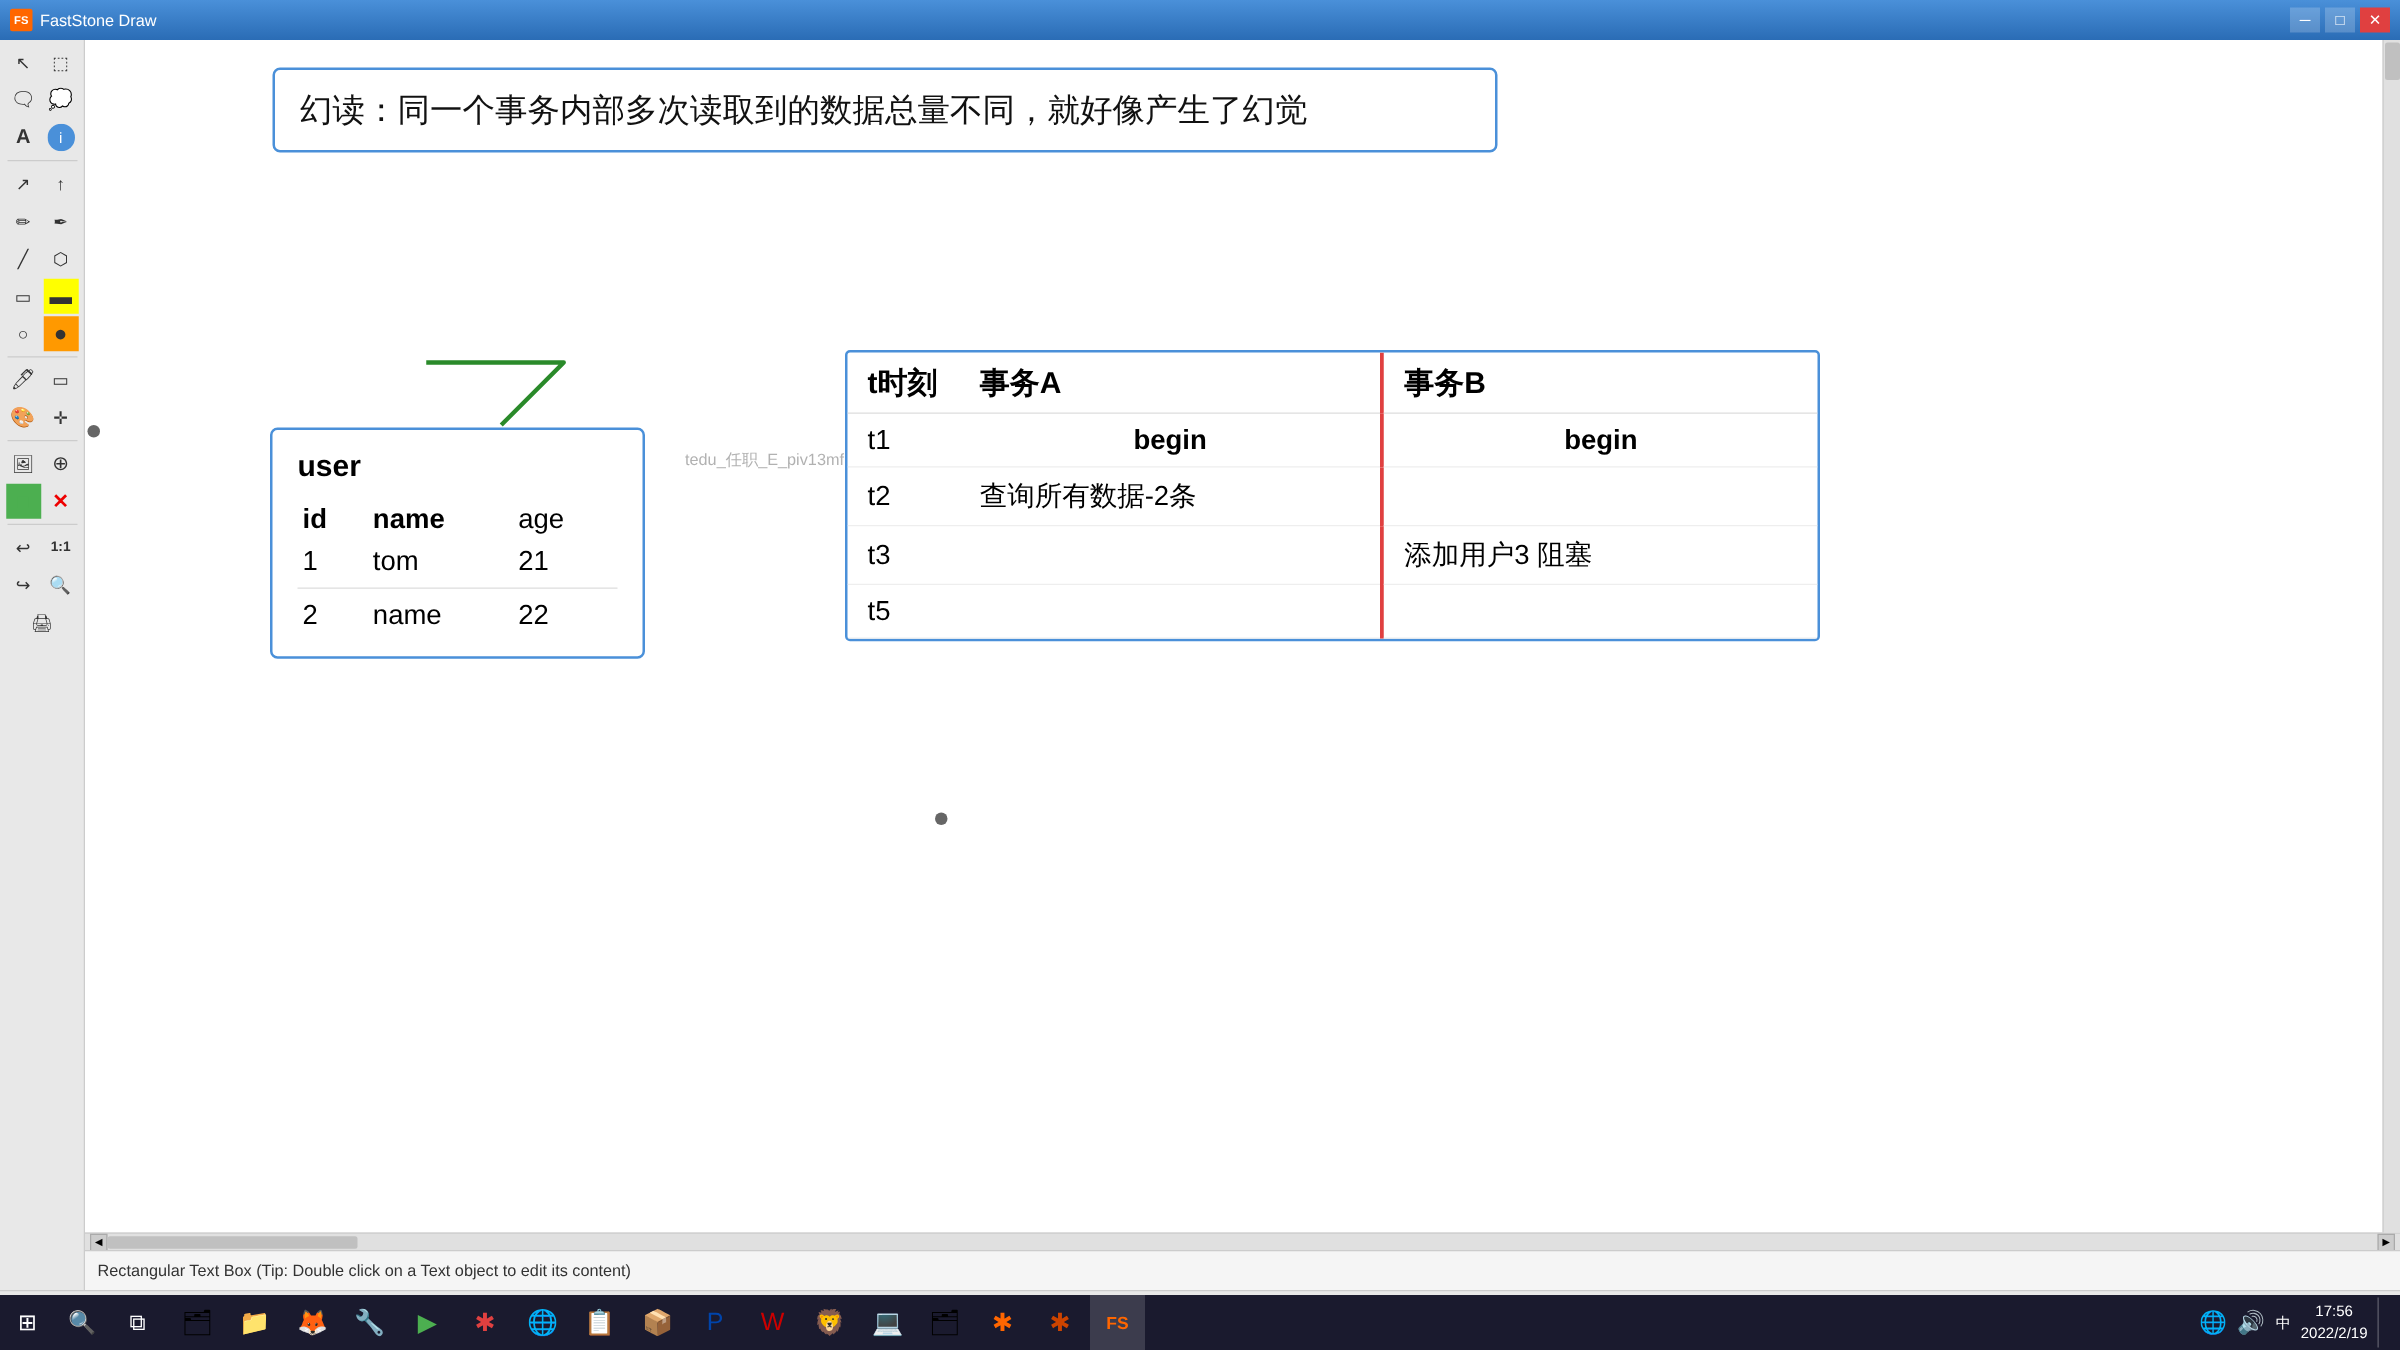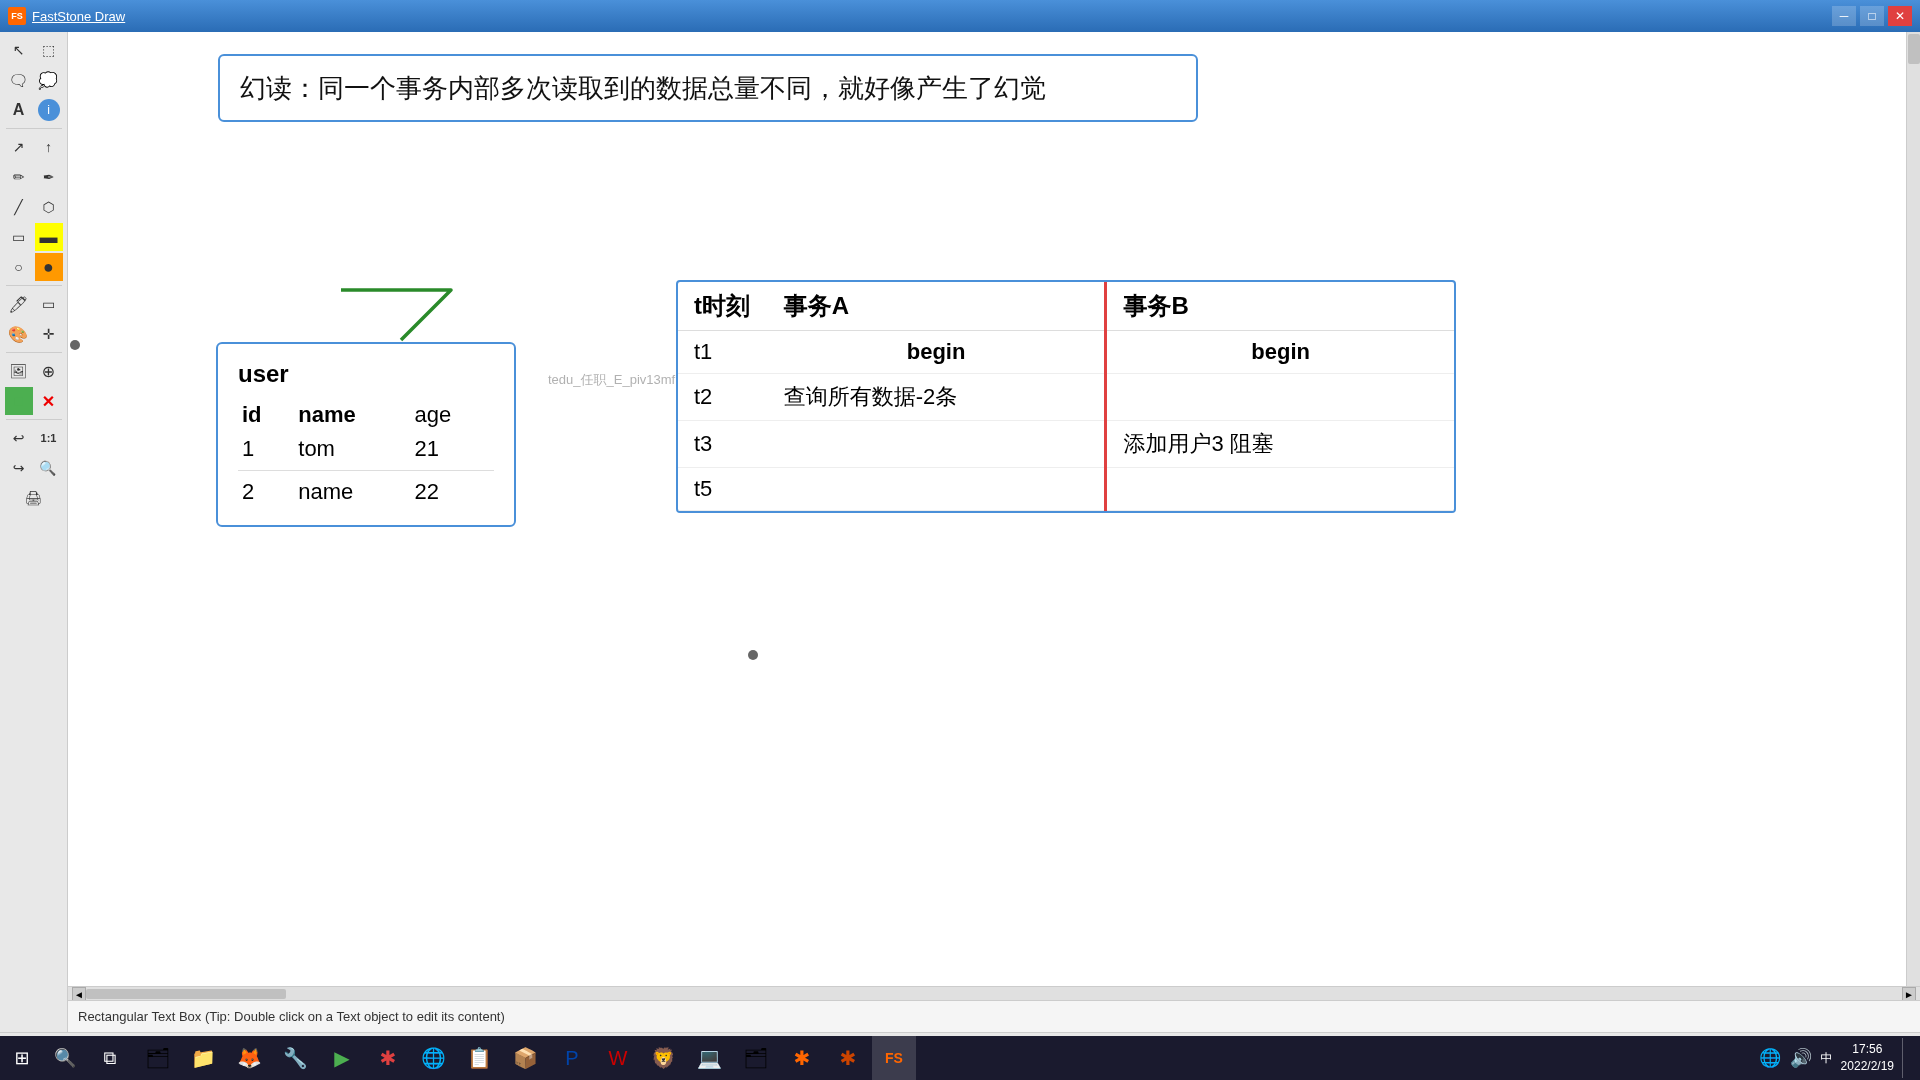--- a/index.html
+++ b/index.html
@@ -301,21 +301,21 @@
       color: white; font-size: 12px;
     }
     .taskbar-time {
       text-align: center; line-height: 1.4;
       font-size: 12px;
     }
 
     
     #watermark {
       position: absolute;
-      top: 339px;
+      top: 327px;
       left: 480px;
       font-size: 13px;
       color: rgba(100,100,100,0.5);
       pointer-events: none;
     }
 
     
     .checkbox-label {
       display: flex; align-items: center; gap: 4px; font-size: 13px;
     }
@@ -334,21 +334,21 @@
       line-height: 1;
     }
   </style>
 </head>
 <body>
 
 <div id="titlebar">
   <div id="titlebar-icon">
     <span style="font-size:9px;font-weight:bold;">FS</span>
   </div>
-  <span id="titlebar-title-text" style="color:white;font-size:13px;flex:1;text-decoration:underline;">FastStone Draw</span>
+  <span id="titlebar-title-text" style="color:white;font-size:13px;flex:1;">FastStone Draw</span>
   <div id="titlebar-controls">
     <button class="title-btn">─</button>
     <button class="title-btn">□</button>
     <button class="title-btn close">✕</button>
   </div>
 </div>
 
 <div id="toolbar">
   <div class="tool-row">
     <div class="tool-btn">↖</div>

